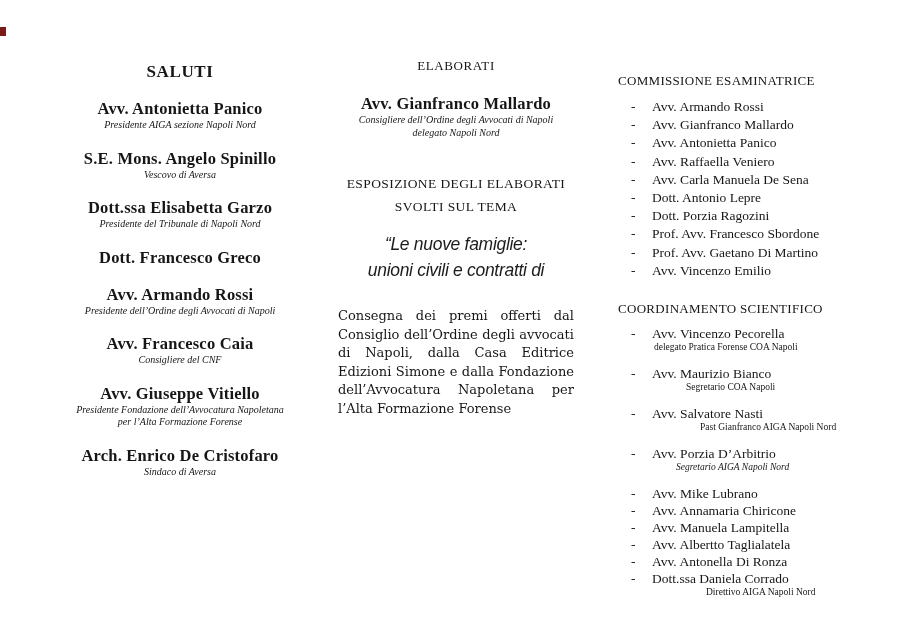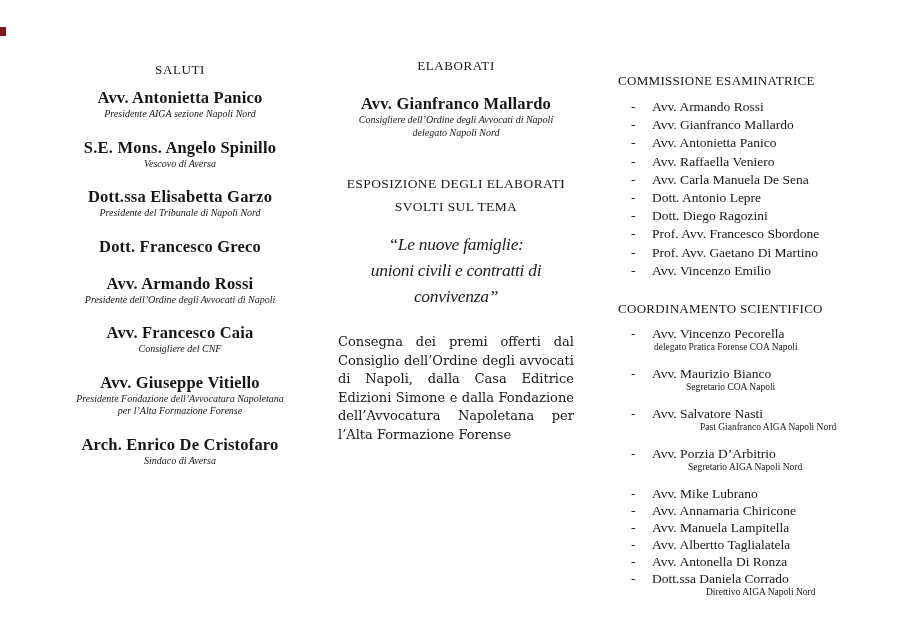--- a/index.html
+++ b/index.html
@@ -9,50 +9,50 @@
     color:#161616;
     font-family:"Liberation Serif", "DejaVu Serif", serif;
     overflow:hidden;
   }
   .page { position:relative; width:900px; height:636px; background:#ffffff; }
 
   .artifact { position:absolute; left:0; top:27px; width:6px; height:9px; background:#7b1818; }
 
   
   .col-left { position:absolute; left:38px; top:62px; width:284px; text-align:center; }
-  .col-left .col-title { font-size:13px; font-weight:400; letter-spacing:.6px; margin-bottom:10px; }
+  .col-left .col-title { font-size:17px; font-weight:700; letter-spacing:.6px; margin-bottom:17px; }
   .person { margin-bottom:17px; }
   .person-name { font-size:16.5px; font-weight:700; line-height:20px; letter-spacing:.2px; }
   .person-role { font-size:10px; font-style:italic; line-height:12.5px; }
   .person-role span { display:block; }
 
   
   .col-center { position:absolute; left:330px; top:58px; width:252px; text-align:center; }
   .cc-title { font-size:13px; font-weight:400; letter-spacing:.6px; }
   .introducer { margin-top:20px; }
   .exposition { margin-top:33px; font-size:13.5px; line-height:23px; letter-spacing:.4px; }
-  .quote { margin-top:13px; font-family:Liberation Serif, serif; font-style:italic; font-size:17.5px; line-height:26px; letter-spacing:-.3px; color:#1c1c1c; }
+  .quote { margin-top:13px; font-family:Liberation Sans, sans-serif; font-style:italic; font-size:17.5px; line-height:26px; letter-spacing:-.3px; color:#1c1c1c; }
   .quote span { display:block; white-space:nowrap; }
   .premiazione-title { margin-top:36px; font-family:"DejaVu Serif", serif; font-size:12.5px; letter-spacing:.6px; font-weight:400; }
   .premiazione-text { margin:24px auto 0; width:236px; font-family:"DejaVu Serif", serif; font-size:13px; line-height:18.5px; text-align:justify; }
 
   
   .col-right { position:absolute; left:618px; top:73px; width:278px; text-align:left; }
   .col-right .col-title { font-size:13px; font-weight:400; letter-spacing:.3px; margin-bottom:9px; }
   .dash-list { list-style:none; }
   .dash-list li { position:relative; padding-left:34px; font-size:13.5px; line-height:18.2px; }
   .dash-list .dash { position:absolute; left:13px; top:0; }
   .coord { margin-bottom:0; }
   .coord li { line-height:16px; margin-bottom:1px; }
   .coord li.with-role { margin-bottom:13px; }
   .coord .m-role { display:block; font-size:9.5px; line-height:11px; }
   .coord .r0 { margin-left:2px; }
   .coord .r1 { margin-left:34px; }
   .coord .r2 { margin-left:48px; }
-  .coord .r3 { margin-left:36px; }
+  .coord .r3 { margin-left:24px;font-style:italic; }
   .coord .r5 { margin-left:54px; }
   .coordinamento-title { margin-top:21px; }
 </style>
 </head>
 <body>
 
 <div class="page">
 
   <div class="artifact"></div>
 
@@ -107,38 +107,37 @@
     </div>
 
     <div class="exposition">
       <div>ESPOSIZIONE DEGLI ELABORATI</div>
       <div>SVOLTI SUL TEMA</div>
     </div>
 
     <div class="quote">
       <span>“Le nuove famiglie:</span>
       <span>unioni civili e contratti di</span>
-      <span>convivenza”</span>
     </div>
 
 
     <p class="premiazione-text">Consegna dei premi offerti dal Consiglio dell’Ordine degli avvocati di Napoli, dalla Casa Editrice Edizioni Simone e dalla Fondazione dell’Avvocatura Napoletana per l’Alta Formazione Forense</p>
   </section>
 
   <section class="col-right">
     <h2 class="col-title">COMMISSIONE ESAMINATRICE</h2>
 
     <ul class="dash-list">
       <li><span class="dash">-</span><span>Avv. Armando Rossi</span></li>
       <li><span class="dash">-</span><span>Avv. Gianfranco Mallardo</span></li>
       <li><span class="dash">-</span><span>Avv. Antonietta Panico</span></li>
       <li><span class="dash">-</span><span>Avv. Raffaella Veniero</span></li>
       <li><span class="dash">-</span><span>Avv. Carla Manuela De Sena</span></li>
       <li><span class="dash">-</span><span>Dott. Antonio Lepre</span></li>
-      <li><span class="dash">-</span><span>Dott. Diego Ragozini</span></li>
+      <li><span class="dash">-</span><span>Dott. Porzia Ragozini</span></li>
       <li><span class="dash">-</span><span>Prof. Avv. Francesco Sbordone</span></li>
       <li><span class="dash">-</span><span>Prof. Avv. Gaetano Di Martino</span></li>
       <li><span class="dash">-</span><span>Avv. Vincenzo Emilio</span></li>
     </ul>
 
     <h2 class="col-title coordinamento-title">COORDINAMENTO SCIENTIFICO</h2>
 
     <ul class="dash-list coord">
       <li class="with-role">
         <span class="dash">-</span><span>Avv. Vincenzo Pecorella</span>

